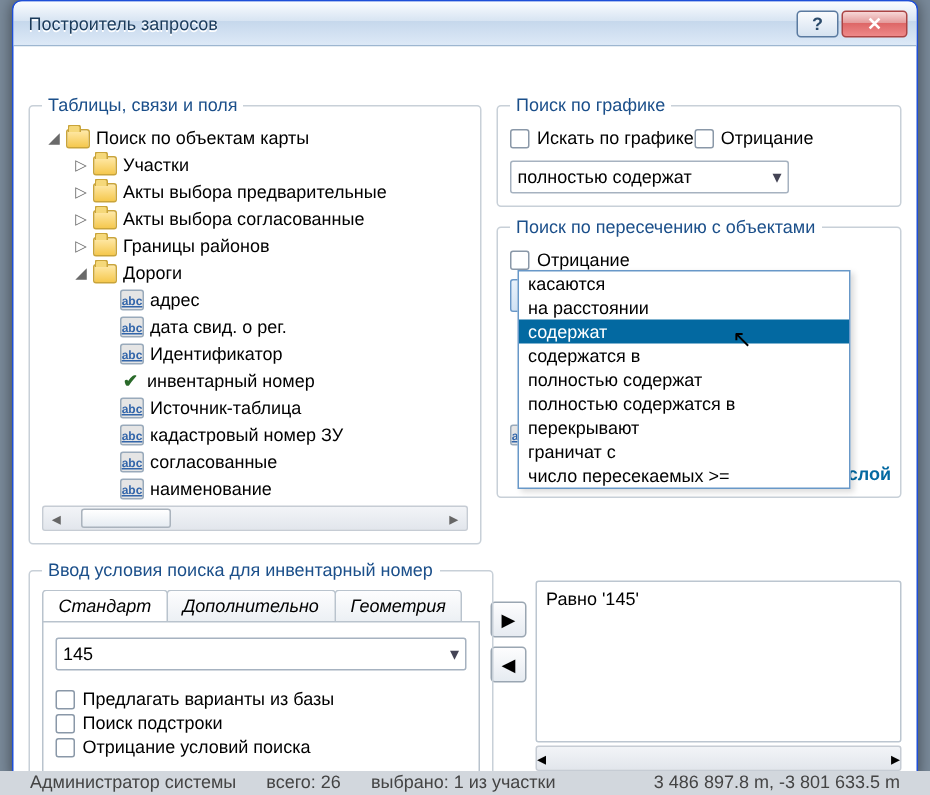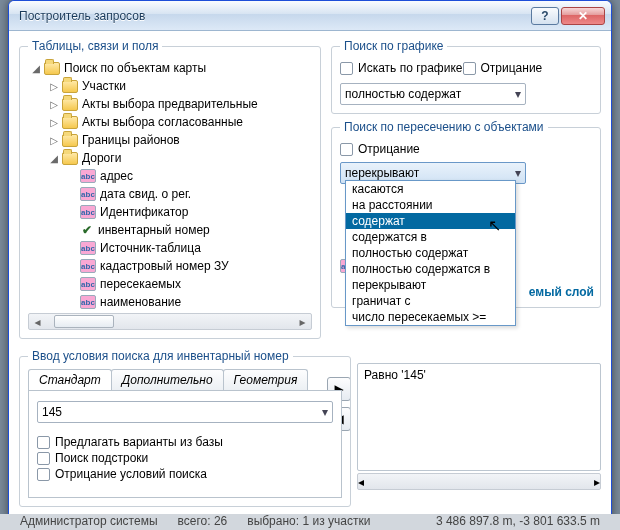--- a/index.html
+++ b/index.html
@@ -5,50 +5,50 @@
   * { box-sizing: border-box; font-family: "Segoe UI", Tahoma, sans-serif; font-size: 12px; }
   body { margin: 0; background: #7a8a9a; width: 620px; height: 530px; overflow: hidden; position: relative; }
   .window { position: absolute; left: 8px; top: 0; width: 604px; height: 522px; background: #fff; border: 1px solid #1d4ed8; border-radius: 6px; box-shadow: 0 0 10px rgba(0,0,0,.5); }
   .titlebar { height: 30px; background: linear-gradient(#fafcff,#d7e4f2 45%,#c6d8ec 46%,#dde9f7); border-radius: 6px 6px 0 0; border-bottom: 1px solid #9db6d0; display: flex; align-items: center; padding: 0 6px 0 10px; }
   .titlebar .title { flex: 1; color: #1a3a5a; text-shadow: 0 1px 0 #fff; }
   .winbtn { width: 28px; height: 18px; margin-left: 2px; border: 1px solid #5a7aa0; border-radius: 3px; background: linear-gradient(#f9fbfd,#d5e2f0); display: flex; align-items: center; justify-content: center; color: #2a4a6a; font-weight: bold; }
   .winbtn.close { width: 44px; background: linear-gradient(#f7d7d7,#e49b9b 45%,#d66 46%,#e88); color: #fff; border-color: #a44; }
   .client { padding: 8px 10px 10px; }
   fieldset.group { border: 1px solid #c8d0d8; border-radius: 3px; margin: 0 0 6px 0; padding: 6px 8px 8px; position: relative; }
   fieldset.group > legend { padding: 0 4px; color: #1b4f8a; }
-  .row1 { display: flex; gap: 10px; }
+  .row1 { display: flex; gap: 10px; margin-top: 24px; }
   .leftcol { width: 302px; }
   .rightcol { flex: 1; }
   .tree-wrap { height: 252px; overflow: auto; border: none; position: relative; background: #fff; }
   .tree ul { list-style: none; margin: 0; padding-left: 18px; }
   .tree > ul { padding-left: 2px; }
   .node { display: flex; align-items: center; height: 18px; white-space: nowrap; }
   .tw { width: 12px; text-align: center; color: #6a6a6a; font-size: 10px; margin-right: 2px; display: inline-block; }
   .folder { width: 16px; height: 13px; background: linear-gradient(#ffe9a8,#f5c84e); border: 1px solid #c9a43a; border-radius: 2px; margin-right: 4px; position: relative; }
   .folder::before { content: ""; position: absolute; top: -4px; left: 0; width: 7px; height: 4px; background: #f5d87a; border: 1px solid #c9a43a; border-bottom: none; border-radius: 2px 2px 0 0; }
-  .ficon { width: 16px; height: 14px; margin-right: 4px; display: inline-flex; align-items: center; justify-content: center; border: 1px solid #9ab; border-radius: 2px; background: #f9a8d4; font-size: 8px; color: #36a; font-weight: bold; }
+  .ficon { width: 16px; height: 14px; margin-right: 4px; display: inline-flex; align-items: center; justify-content: center; border: 1px solid #9ab; border-radius: 2px; background: #e5e5e5; font-size: 8px; color: #36a; font-weight: bold; text-decoration: underline; }
   .chk { width: 14px; height: 14px; margin-right: 4px; display: inline-flex; align-items: center; justify-content: center; color: #2a6a2a; font-weight: bold; }
   .hscroll { height: 17px; background: linear-gradient(#f2f4f7,#e2e6ec); border: 1px solid #c6ccd4; border-radius: 2px; display: flex; align-items: center; margin-top: 2px; }
   .hscroll .arrow { width: 17px; text-align: center; color: #666; }
   .hscroll .thumb { width: 60px; height: 13px; border: 1px solid #aab3bd; border-radius: 2px; background: linear-gradient(#fff,#e6ecf2); margin-left: 8px; }
   .chkline { display: flex; align-items: center; margin: 2px 0; }
   .cbox { width: 13px; height: 13px; border: 1px solid #8a98a8; background: #fff; margin-right: 5px; border-radius: 2px; }
   .combo { height: 22px; border: 1px solid #a6b2c0; border-radius: 2px; background: #fff; display: flex; align-items: center; padding: 0 4px; justify-content: space-between; }
   .combo .caret { color: #445; }
   .combo.blue { background: linear-gradient(#e9f2fb,#d0e2f4); border-color: #6a98c8; }
-  .dropdown { position: absolute; left: 345px; top: 180px; width: 171px; border: 1px solid #6898c8; background: #fff; z-index: 50; box-shadow: 2px 2px 4px rgba(0,0,0,.15); }
+  .dropdown { position: absolute; left: 345px; top: 180px; width: 222px; border: 1px solid #6898c8; background: #fff; z-index: 50; box-shadow: 2px 2px 4px rgba(0,0,0,.15); }
   .dropdown .item { padding: 1px 6px; height: 16px; line-height: 14px; white-space: nowrap; }
   .dropdown .item.sel { background: #0369a1; color: #fff; }
   .cursor { position: absolute; left: 488px; top: 216px; z-index: 60; font-size: 16px; color: #000; pointer-events: none; }
   .undertxt { color: #0369a1; font-weight: bold; }
   .tabs { display: flex; }
   .tab { padding: 3px 10px; border: 1px solid #b9c3cd; border-bottom: none; background: linear-gradient(#fdfdfe,#ecf0f4); border-radius: 3px 3px 0 0; margin-right: -1px; font-style: italic; }
   .tab.active { background: #fff; position: relative; z-index: 2; }
   .tabbody { border: 1px solid #b9c3cd; background: #fff; padding: 10px 8px 2px; height: 108px; }
-  .val-combo { width: 296px; }
+  .val-combo { width: 274px; }
   .midbtns { display: flex; flex-direction: column; gap: 6px; margin-top: 28px; }
   .sqbtn { width: 24px; height: 24px; border: 1px solid #9aa6b2; border-radius: 3px; background: linear-gradient(#fdfdfe,#e6ebf1); display: flex; align-items: center; justify-content: center; }
   .condpane { border: 1px solid #bcc6d0; border-radius: 2px; height: 108px; padding: 4px 6px; background: #fff; font-family: Consolas, monospace; }
   .condscroll { height: 17px; background: linear-gradient(#f2f4f7,#e2e6ec); border: 1px solid #c6ccd4; border-radius: 2px; display: flex; align-items: center; margin-top: 2px; }
   .btnrow { display: flex; gap: 8px; margin-top: 8px; align-items: center; }
   .btn { height: 24px; padding: 0 12px; border: 1px solid #9aa6b2; border-radius: 3px; background: linear-gradient(#fdfdfe,#e6ebf1); display: inline-flex; align-items: center; }
   .btn.default { border-color: #4a8ac8; box-shadow: 0 0 0 1px #bcd6ef inset; }
   .spacer { flex: 1; }
   .statusbar { position: absolute; left: 0; right: 0; bottom: 0; height: 16px; background: #d2d7dd; font-size: 11px; color: #444; padding: 0 20px; display: flex; gap: 20px; }
   .right-sub { margin-top: 6px; }
@@ -152,21 +152,21 @@
                             <div class="node">
                               <span class="tw"></span>
                               <span class="ficon">abc</span>
                               <span>кадастровый номер ЗУ</span>
                             </div>
                           </li>
                           <li>
                             <div class="node">
                               <span class="tw"></span>
                               <span class="ficon">abc</span>
-                              <span>пересекаемых</span>
+                              <span>согласованные</span>
                             </div>
                           </li>
                           <li>
                             <div class="node">
                               <span class="tw"></span>
                               <span class="ficon">abc</span>
                               <span>наименование</span>
                             </div>
                           </li>
                         </ul>

